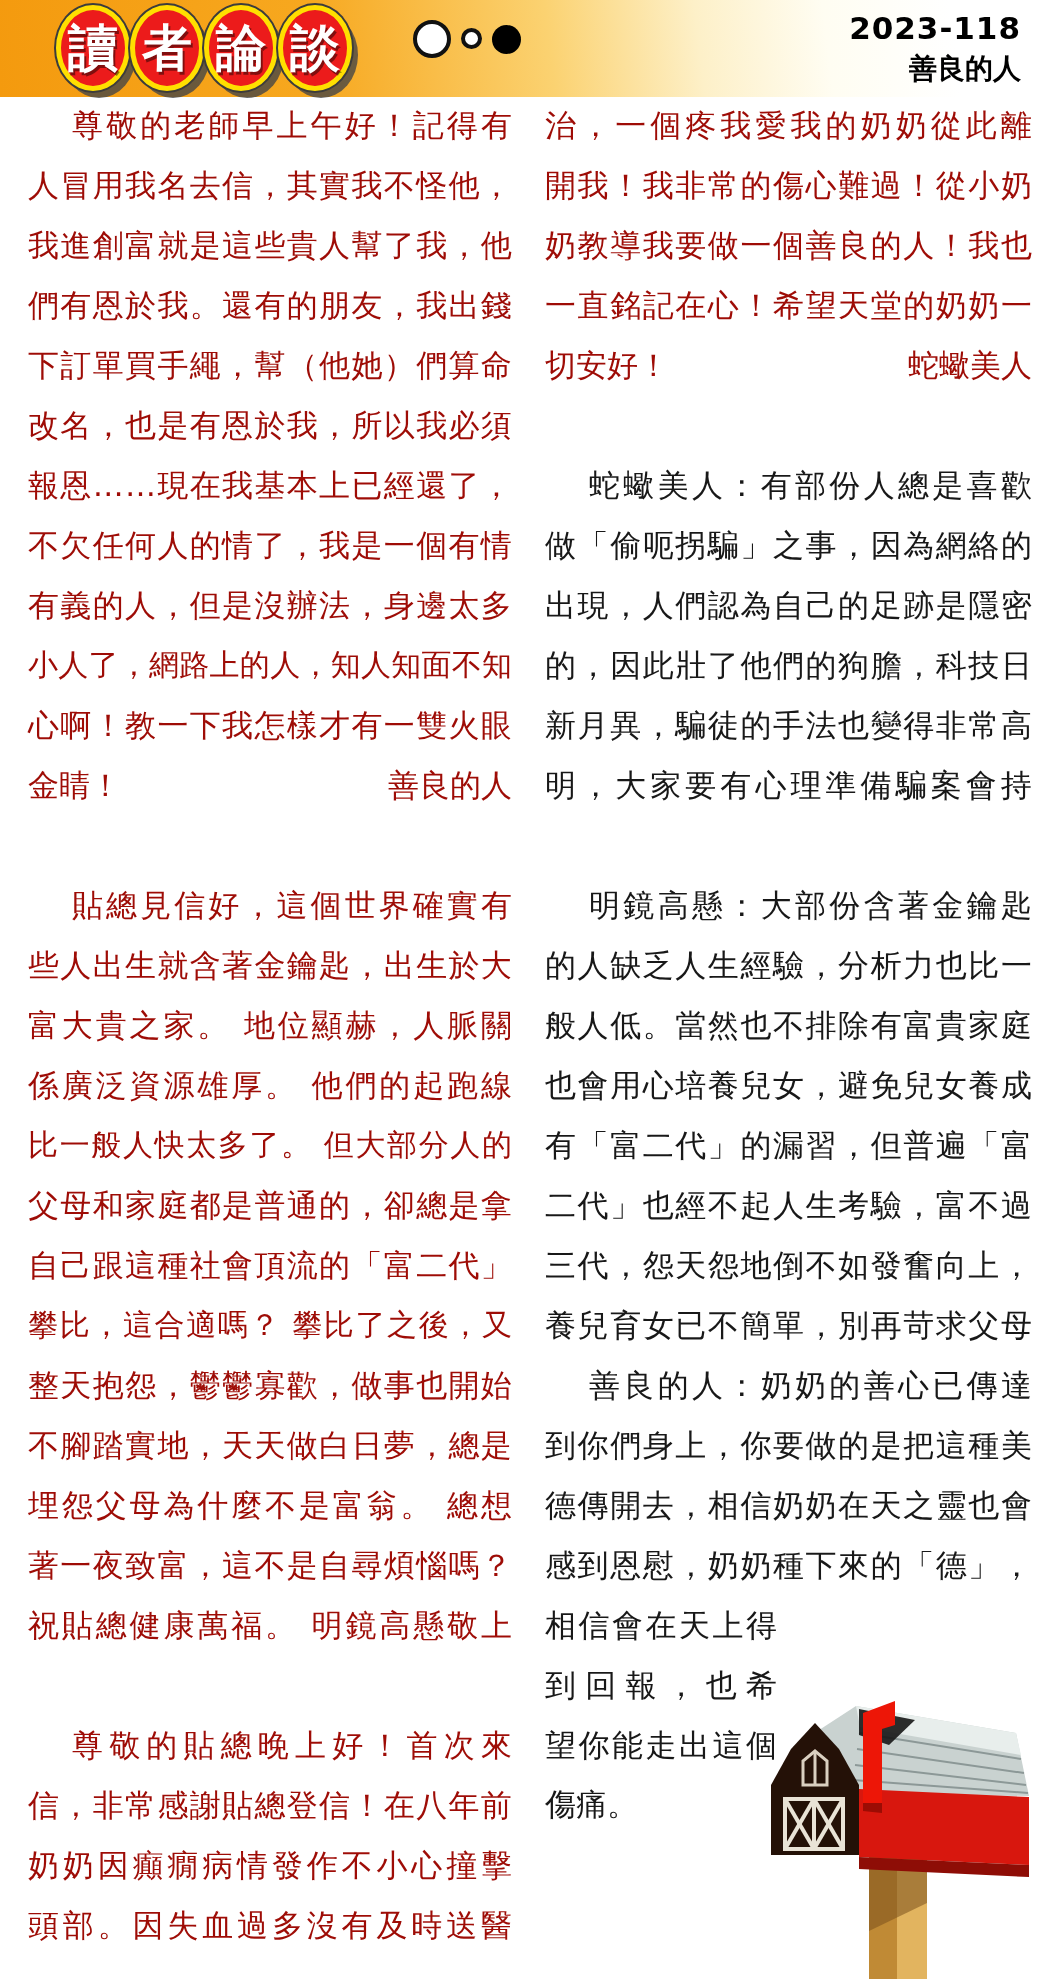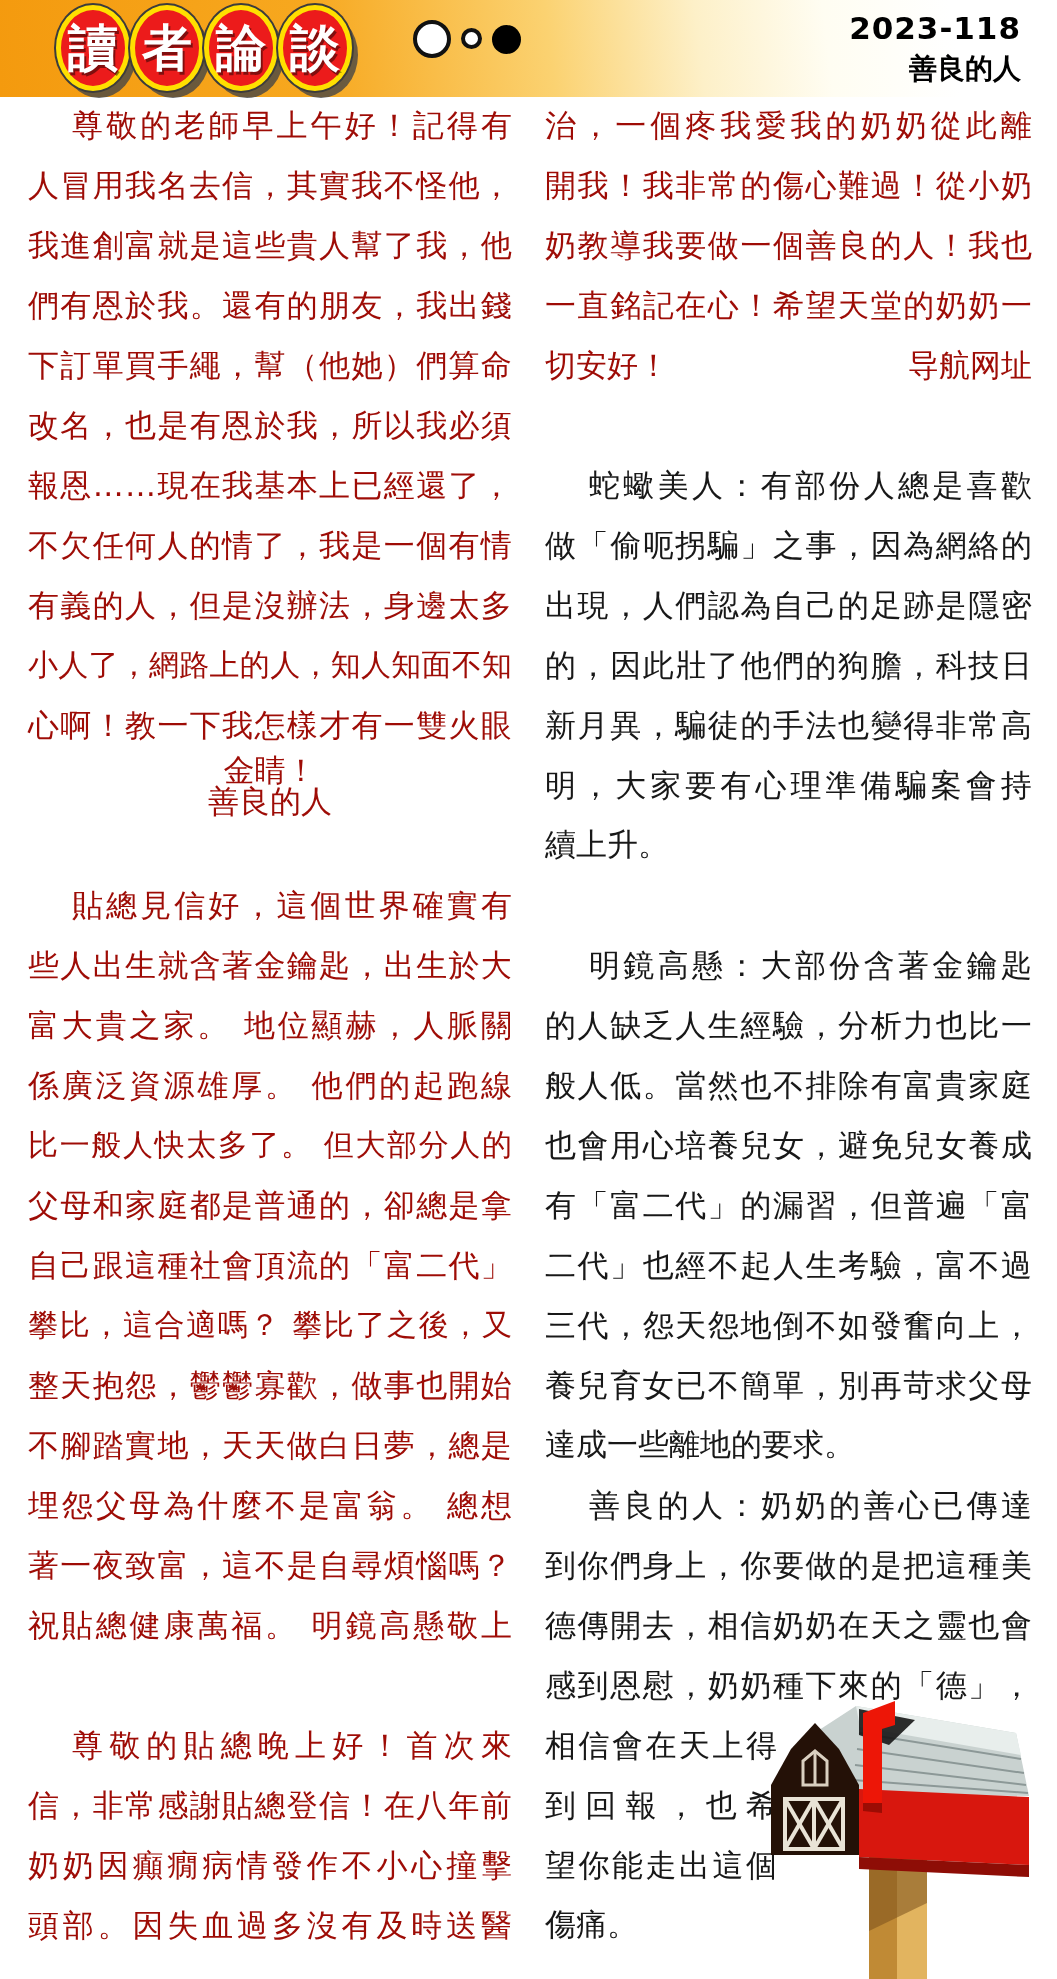--- a/index.html
+++ b/index.html
@@ -82,21 +82,21 @@
     <div class="line between" style="color: rgb(158, 12, 6); font-size: 31px;"><span>人</span><span>冒</span><span>用</span><span>我</span><span>名</span><span>去</span><span>信</span><span>，</span><span>其</span><span>實</span><span>我</span><span>不</span><span>怪</span><span>他</span><span>，</span></div>
     <div class="line between" style="color: rgb(158, 12, 6); font-size: 31px;"><span>我</span><span>進</span><span>創</span><span>富</span><span>就</span><span>是</span><span>這</span><span>些</span><span>貴</span><span>人</span><span>幫</span><span>了</span><span>我</span><span>，</span><span>他</span></div>
     <div class="line between" style="color: rgb(158, 12, 6); font-size: 31px;"><span>們</span><span>有</span><span>恩</span><span>於</span><span>我</span><span>。</span><span>還</span><span>有</span><span>的</span><span>朋</span><span>友</span><span>，</span><span>我</span><span>出</span><span>錢</span></div>
     <div class="line between" style="color: rgb(158, 12, 6); font-size: 31px;"><span>下</span><span>訂</span><span>單</span><span>買</span><span>手</span><span>繩</span><span>，</span><span>幫</span><span>（</span><span>他</span><span>她</span><span>）</span><span>們</span><span>算</span><span>命</span></div>
     <div class="line between" style="color: rgb(158, 12, 6); font-size: 31px;"><span>改</span><span>名</span><span>，</span><span>也</span><span>是</span><span>有</span><span>恩</span><span>於</span><span>我</span><span>，</span><span>所</span><span>以</span><span>我</span><span>必</span><span>須</span></div>
     <div class="line between" style="color: rgb(158, 12, 6); font-size: 31px;"><span>報</span><span>恩</span><span>…</span><span>…</span><span>現</span><span>在</span><span>我</span><span>基</span><span>本</span><span>上</span><span>已</span><span>經</span><span>還</span><span>了</span><span>，</span></div>
     <div class="line between" style="color: rgb(158, 12, 6); font-size: 31px;"><span>不</span><span>欠</span><span>任</span><span>何</span><span>人</span><span>的</span><span>情</span><span>了</span><span>，</span><span>我</span><span>是</span><span>一</span><span>個</span><span>有</span><span>情</span></div>
     <div class="line between" style="color: rgb(158, 12, 6); font-size: 31px;"><span>有</span><span>義</span><span>的</span><span>人</span><span>，</span><span>但</span><span>是</span><span>沒</span><span>辦</span><span>法</span><span>，</span><span>身</span><span>邊</span><span>太</span><span>多</span></div>
     <div class="line between" style="color: rgb(158, 12, 6); font-size: 30px;"><span>小</span><span>人</span><span>了</span><span>，</span><span>網</span><span>路</span><span>上</span><span>的</span><span>人</span><span>，</span><span>知</span><span>人</span><span>知</span><span>面</span><span>不</span><span>知</span></div>
     <div class="line between" style="color: rgb(158, 12, 6); font-size: 31px;"><span>心</span><span>啊</span><span>！</span><span>教</span><span>一</span><span>下</span><span>我</span><span>怎</span><span>樣</span><span>才</span><span>有</span><span>一</span><span>雙</span><span>火</span><span>眼</span></div>
-    <div class="line between" style="color: rgb(158, 12, 6); font-size: 31px; flex-direction: column;"><span>金睛！</span><span>善良的人</span></div>
+    <div class="line between" style="color: rgb(158, 12, 6); font-size: 31px;"><span>金睛！</span><span>善良的人</span></div>
     <div class="line" style="color: rgb(158, 12, 6); font-size: 31px;"></div>
     <div class="line between" style="color: rgb(158, 12, 6); padding-left: 44px; font-size: 31px;"><span>貼</span><span>總</span><span>見</span><span>信</span><span>好</span><span>，</span><span>這</span><span>個</span><span>世</span><span>界</span><span>確</span><span>實</span><span>有</span></div>
     <div class="line between" style="color: rgb(158, 12, 6); font-size: 31px;"><span>些</span><span>人</span><span>出</span><span>生</span><span>就</span><span>含</span><span>著</span><span>金</span><span>鑰</span><span>匙</span><span>，</span><span>出</span><span>生</span><span>於</span><span>大</span></div>
     <div class="line between" style="color: rgb(158, 12, 6); font-size: 31px;"><span>富</span><span>大</span><span>貴</span><span>之</span><span>家</span><span>。</span><span> </span><span>地</span><span>位</span><span>顯</span><span>赫</span><span>，</span><span>人</span><span>脈</span><span>關</span></div>
     <div class="line between" style="color: rgb(158, 12, 6); font-size: 31px;"><span>係</span><span>廣</span><span>泛</span><span>資</span><span>源</span><span>雄</span><span>厚</span><span>。</span><span> </span><span>他</span><span>們</span><span>的</span><span>起</span><span>跑</span><span>線</span></div>
     <div class="line between" style="color: rgb(158, 12, 6); font-size: 30px;"><span>比</span><span>一</span><span>般</span><span>人</span><span>快</span><span>太</span><span>多</span><span>了</span><span>。</span><span> </span><span>但</span><span>大</span><span>部</span><span>分</span><span>人</span><span>的</span></div>
     <div class="line between" style="color: rgb(158, 12, 6); font-size: 31px;"><span>父</span><span>母</span><span>和</span><span>家</span><span>庭</span><span>都</span><span>是</span><span>普</span><span>通</span><span>的</span><span>，</span><span>卻</span><span>總</span><span>是</span><span>拿</span></div>
     <div class="line between" style="color: rgb(158, 12, 6); font-size: 31px;"><span>自</span><span>己</span><span>跟</span><span>這</span><span>種</span><span>社</span><span>會</span><span>頂</span><span>流</span><span>的</span><span>「</span><span>富</span><span>二</span><span>代</span><span>」</span></div>
     <div class="line between" style="color: rgb(158, 12, 6); font-size: 30px;"><span>攀</span><span>比</span><span>，</span><span>這</span><span>合</span><span>適</span><span>嗎</span><span>？</span><span> </span><span>攀</span><span>比</span><span>了</span><span>之</span><span>後</span><span>，</span><span>又</span></div>
     <div class="line between" style="color: rgb(158, 12, 6); font-size: 31px;"><span>整</span><span>天</span><span>抱</span><span>怨</span><span>，</span><span>鬱</span><span>鬱</span><span>寡</span><span>歡</span><span>，</span><span>做</span><span>事</span><span>也</span><span>開</span><span>始</span></div>
@@ -108,39 +108,37 @@
     <div class="line between" style="color: rgb(158, 12, 6); padding-left: 44px; font-size: 31px;"><span>尊</span><span>敬</span><span>的</span><span>貼</span><span>總</span><span>晚</span><span>上</span><span>好</span><span>！</span><span>首</span><span>次</span><span>來</span></div>
     <div class="line between" style="color: rgb(158, 12, 6); font-size: 31px;"><span>信</span><span>，</span><span>非</span><span>常</span><span>感</span><span>謝</span><span>貼</span><span>總</span><span>登</span><span>信</span><span>！</span><span>在</span><span>八</span><span>年</span><span>前</span></div>
     <div class="line between" style="color: rgb(158, 12, 6); font-size: 31px;"><span>奶</span><span>奶</span><span>因</span><span>癲</span><span>癇</span><span>病</span><span>情</span><span>發</span><span>作</span><span>不</span><span>小</span><span>心</span><span>撞</span><span>擊</span></div>
     <div class="line between" style="color: rgb(158, 12, 6); font-size: 31px;"><span>頭</span><span>部</span><span>。</span><span>因</span><span>失</span><span>血</span><span>過</span><span>多</span><span>沒</span><span>有</span><span>及</span><span>時</span><span>送</span><span>醫</span></div>
   </div>
 <div class="column column-right">
     <div class="line between" style="color: rgb(158, 12, 6); font-size: 31px;"><span>治</span><span>，</span><span>一</span><span>個</span><span>疼</span><span>我</span><span>愛</span><span>我</span><span>的</span><span>奶</span><span>奶</span><span>從</span><span>此</span><span>離</span></div>
     <div class="line between" style="color: rgb(158, 12, 6); font-size: 31px;"><span>開</span><span>我</span><span>！</span><span>我</span><span>非</span><span>常</span><span>的</span><span>傷</span><span>心</span><span>難</span><span>過</span><span>！</span><span>從</span><span>小</span><span>奶</span></div>
     <div class="line between" style="color: rgb(158, 12, 6); font-size: 31px;"><span>奶</span><span>教</span><span>導</span><span>我</span><span>要</span><span>做</span><span>一</span><span>個</span><span>善</span><span>良</span><span>的</span><span>人</span><span>！</span><span>我</span><span>也</span></div>
     <div class="line between" style="color: rgb(158, 12, 6); font-size: 31px;"><span>一</span><span>直</span><span>銘</span><span>記</span><span>在</span><span>心</span><span>！</span><span>希</span><span>望</span><span>天</span><span>堂</span><span>的</span><span>奶</span><span>奶</span><span>一</span></div>
-    <div class="line between" style="color: rgb(158, 12, 6); font-size: 31px;"><span>切安好！</span><span>导航网址</span></div>
+    <div class="line between" style="color: rgb(158, 12, 6); font-size: 31px;"><span>切安好！</span><span>蛇蠍美人</span></div>
     <div class="line" style="color: rgb(158, 12, 6); font-size: 31px;"></div>
     <div class="line between" style="color: rgb(24, 24, 24); padding-left: 44px; font-size: 31px;"><span>蛇</span><span>蠍</span><span>美</span><span>人</span><span>：</span><span>有</span><span>部</span><span>份</span><span>人</span><span>總</span><span>是</span><span>喜</span><span>歡</span></div>
     <div class="line between" style="color: rgb(24, 24, 24); font-size: 31px;"><span>做</span><span>「</span><span>偷</span><span>呃</span><span>拐</span><span>騙</span><span>」</span><span>之</span><span>事</span><span>，</span><span>因</span><span>為</span><span>網</span><span>絡</span><span>的</span></div>
     <div class="line between" style="color: rgb(24, 24, 24); font-size: 31px;"><span>出</span><span>現</span><span>，</span><span>人</span><span>們</span><span>認</span><span>為</span><span>自</span><span>己</span><span>的</span><span>足</span><span>跡</span><span>是</span><span>隱</span><span>密</span></div>
     <div class="line between" style="color: rgb(24, 24, 24); font-size: 31px;"><span>的</span><span>，</span><span>因</span><span>此</span><span>壯</span><span>了</span><span>他</span><span>們</span><span>的</span><span>狗</span><span>膽</span><span>，</span><span>科</span><span>技</span><span>日</span></div>
     <div class="line between" style="color: rgb(24, 24, 24); font-size: 31px;"><span>新</span><span>月</span><span>異</span><span>，</span><span>騙</span><span>徒</span><span>的</span><span>手</span><span>法</span><span>也</span><span>變</span><span>得</span><span>非</span><span>常</span><span>高</span></div>
     <div class="line between" style="color: rgb(24, 24, 24); font-size: 31px;"><span>明</span><span>，</span><span>大</span><span>家</span><span>要</span><span>有</span><span>心</span><span>理</span><span>準</span><span>備</span><span>騙</span><span>案</span><span>會</span><span>持</span></div>
-    <div class="line" style="color: rgb(24, 24, 24); font-size: 31px;">續上升。</div>
     <div class="line" style="color: rgb(158, 12, 6); font-size: 31px;"></div>
     <div class="line between" style="color: rgb(24, 24, 24); padding-left: 44px; font-size: 31px;"><span>明</span><span>鏡</span><span>高</span><span>懸</span><span>：</span><span>大</span><span>部</span><span>份</span><span>含</span><span>著</span><span>金</span><span>鑰</span><span>匙</span></div>
     <div class="line between" style="color: rgb(24, 24, 24); font-size: 31px;"><span>的</span><span>人</span><span>缺</span><span>乏</span><span>人</span><span>生</span><span>經</span><span>驗</span><span>，</span><span>分</span><span>析</span><span>力</span><span>也</span><span>比</span><span>一</span></div>
     <div class="line between" style="color: rgb(24, 24, 24); font-size: 31px;"><span>般</span><span>人</span><span>低</span><span>。</span><span>當</span><span>然</span><span>也</span><span>不</span><span>排</span><span>除</span><span>有</span><span>富</span><span>貴</span><span>家</span><span>庭</span></div>
     <div class="line between" style="color: rgb(24, 24, 24); font-size: 31px;"><span>也</span><span>會</span><span>用</span><span>心</span><span>培</span><span>養</span><span>兒</span><span>女</span><span>，</span><span>避</span><span>免</span><span>兒</span><span>女</span><span>養</span><span>成</span></div>
     <div class="line between" style="color: rgb(24, 24, 24); font-size: 31px;"><span>有</span><span>「</span><span>富</span><span>二</span><span>代</span><span>」</span><span>的</span><span>漏</span><span>習</span><span>，</span><span>但</span><span>普</span><span>遍</span><span>「</span><span>富</span></div>
     <div class="line between" style="color: rgb(24, 24, 24); font-size: 31px;"><span>二</span><span>代</span><span>」</span><span>也</span><span>經</span><span>不</span><span>起</span><span>人</span><span>生</span><span>考</span><span>驗</span><span>，</span><span>富</span><span>不</span><span>過</span></div>
     <div class="line between" style="color: rgb(24, 24, 24); font-size: 31px;"><span>三</span><span>代</span><span>，</span><span>怨</span><span>天</span><span>怨</span><span>地</span><span>倒</span><span>不</span><span>如</span><span>發</span><span>奮</span><span>向</span><span>上</span><span>，</span></div>
     <div class="line between" style="color: rgb(24, 24, 24); font-size: 31px;"><span>養</span><span>兒</span><span>育</span><span>女</span><span>已</span><span>不</span><span>簡</span><span>單</span><span>，</span><span>別</span><span>再</span><span>苛</span><span>求</span><span>父</span><span>母</span></div>
-    <div class="line" style="color: rgb(24, 24, 24); font-size: 31px;">達成一些離地的要求。</div>
     <div class="line between" style="color: rgb(24, 24, 24); padding-left: 44px; font-size: 31px;"><span>善</span><span>良</span><span>的</span><span>人</span><span>：</span><span>奶</span><span>奶</span><span>的</span><span>善</span><span>心</span><span>已</span><span>傳</span><span>達</span></div>
     <div class="line between" style="color: rgb(24, 24, 24); font-size: 31px;"><span>到</span><span>你</span><span>們</span><span>身</span><span>上</span><span>，</span><span>你</span><span>要</span><span>做</span><span>的</span><span>是</span><span>把</span><span>這</span><span>種</span><span>美</span></div>
     <div class="line between" style="color: rgb(24, 24, 24); font-size: 31px;"><span>德</span><span>傳</span><span>開</span><span>去</span><span>，</span><span>相</span><span>信</span><span>奶</span><span>奶</span><span>在</span><span>天</span><span>之</span><span>靈</span><span>也</span><span>會</span></div>
     <div class="line between" style="color: rgb(24, 24, 24); font-size: 31px;"><span>感</span><span>到</span><span>恩</span><span>慰</span><span>，</span><span>奶</span><span>奶</span><span>種</span><span>下</span><span>來</span><span>的</span><span>「</span><span>德</span><span>」</span><span>，</span></div>
     <div class="line between" style="color: rgb(24, 24, 24); width: 232px; font-size: 31px;"><span>相</span><span>信</span><span>會</span><span>在</span><span>天</span><span>上</span><span>得</span></div>
     <div class="line between" style="color: rgb(24, 24, 24); width: 232px; font-size: 31px;"><span>到</span><span>回</span><span>報</span><span>，</span><span>也</span><span>希</span></div>
     <div class="line between" style="color: rgb(24, 24, 24); width: 232px; font-size: 31px;"><span>望</span><span>你</span><span>能</span><span>走</span><span>出</span><span>這</span><span>個</span></div>
     <div class="line" style="color: rgb(24, 24, 24); font-size: 31px;">傷痛。</div>
   </div>
 

